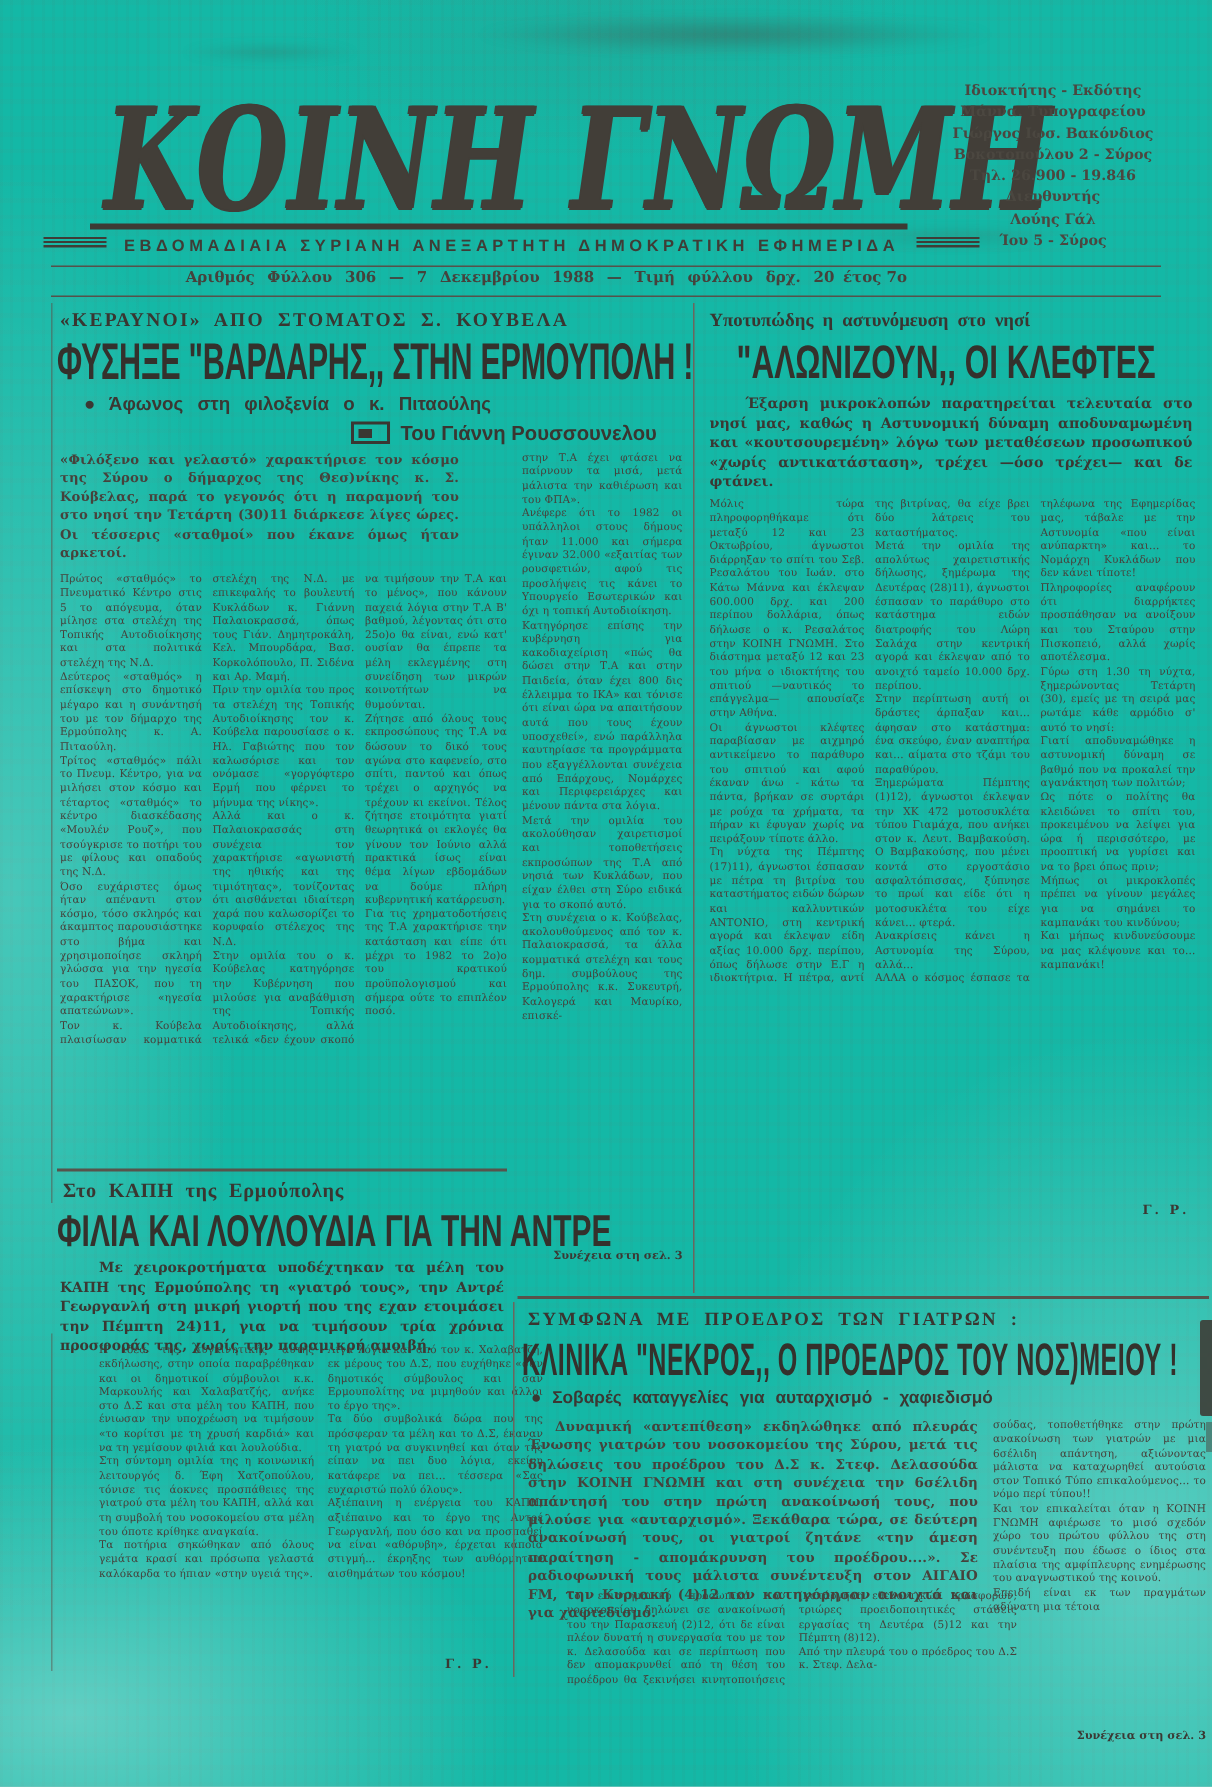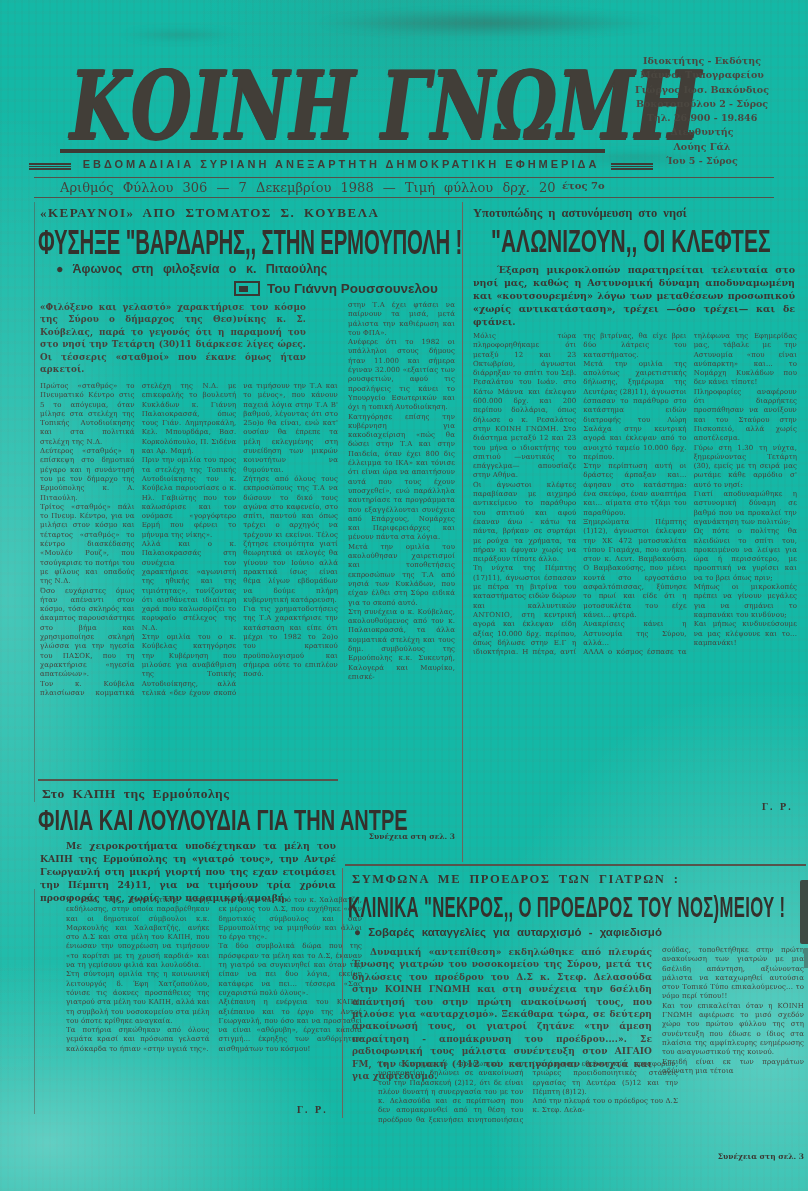--- a/index.html
+++ b/index.html
@@ -38,32 +38,32 @@
     transform:scale(.96,1.30);transform-origin:left top;
     text-shadow:1.3px 0 #423e38, -0.8px 0 #423e38, 0 1px #423e38;
   }
   .publisher{
     position:absolute;right:8px;top:54px;width:196px;text-align:center;
     font-size:9.5px;line-height:1.5;color:#4b4740;font-weight:bold;
   }
   .rule-heavy{position:absolute;left:60px;top:149px;width:545px;height:4px;background:#3d3a34;}
   .subtitle-row{
     position:absolute;left:36px;top:158px;width:610px;
-    display:flex;align-items:flex-end;justify-content:center;gap:12px;
+    display:flex;align-items:flex-start;justify-content:center;gap:12px;
   }
   .subtitle{
     font-family:"Liberation Sans",sans-serif;font-weight:bold;
     font-size:11px;letter-spacing:3px;color:#3f3c36;white-space:nowrap;
   }
   .deco{width:42px;height:7px;flex:none;
     background:linear-gradient(#3f3c36 0 1.6px, transparent 1.6px 2.8px, #3f3c36 2.8px 4.2px, transparent 4.2px 5.4px, #3f3c36 5.4px 7px);}
   .rule-thin-1{position:absolute;left:34px;top:177px;width:740px;height:1px;background:#55514a;}
   .rule-thin-2{position:absolute;left:34px;top:197px;width:740px;height:1px;background:#55514a;}
-  .issue-row{position:absolute;left:60px;top:180px;width:560px;
-    font-size:13px;font-weight:normal;color:#45423c;word-spacing:5px;white-space:nowrap;}
+  .issue-row{position:absolute;left:60px;top:180px;width:560px;text-align:center;
+    font-size:10px;font-weight:bold;color:#45423c;word-spacing:5px;white-space:nowrap;}
   .issue-year{position:absolute;left:562px;top:180px;font-size:10px;font-weight:bold;color:#45423c;}
 
   
   .kicker{font-family:Liberation Serif, serif;font-weight:bold;color:#393631;white-space:nowrap;}
   .headline{display:inline-block;font-family:"Liberation Sans",sans-serif;font-weight:bold;
     color:#34312c;white-space:nowrap;transform-origin:left top;}
   .lead{text-align:justify;color:#3b3833;font-weight:bold;}
   .bodytext{
     text-align:justify;color:#46423c;white-space:pre-line;
     font-size:7px;line-height:1.33;letter-spacing:.1px;

